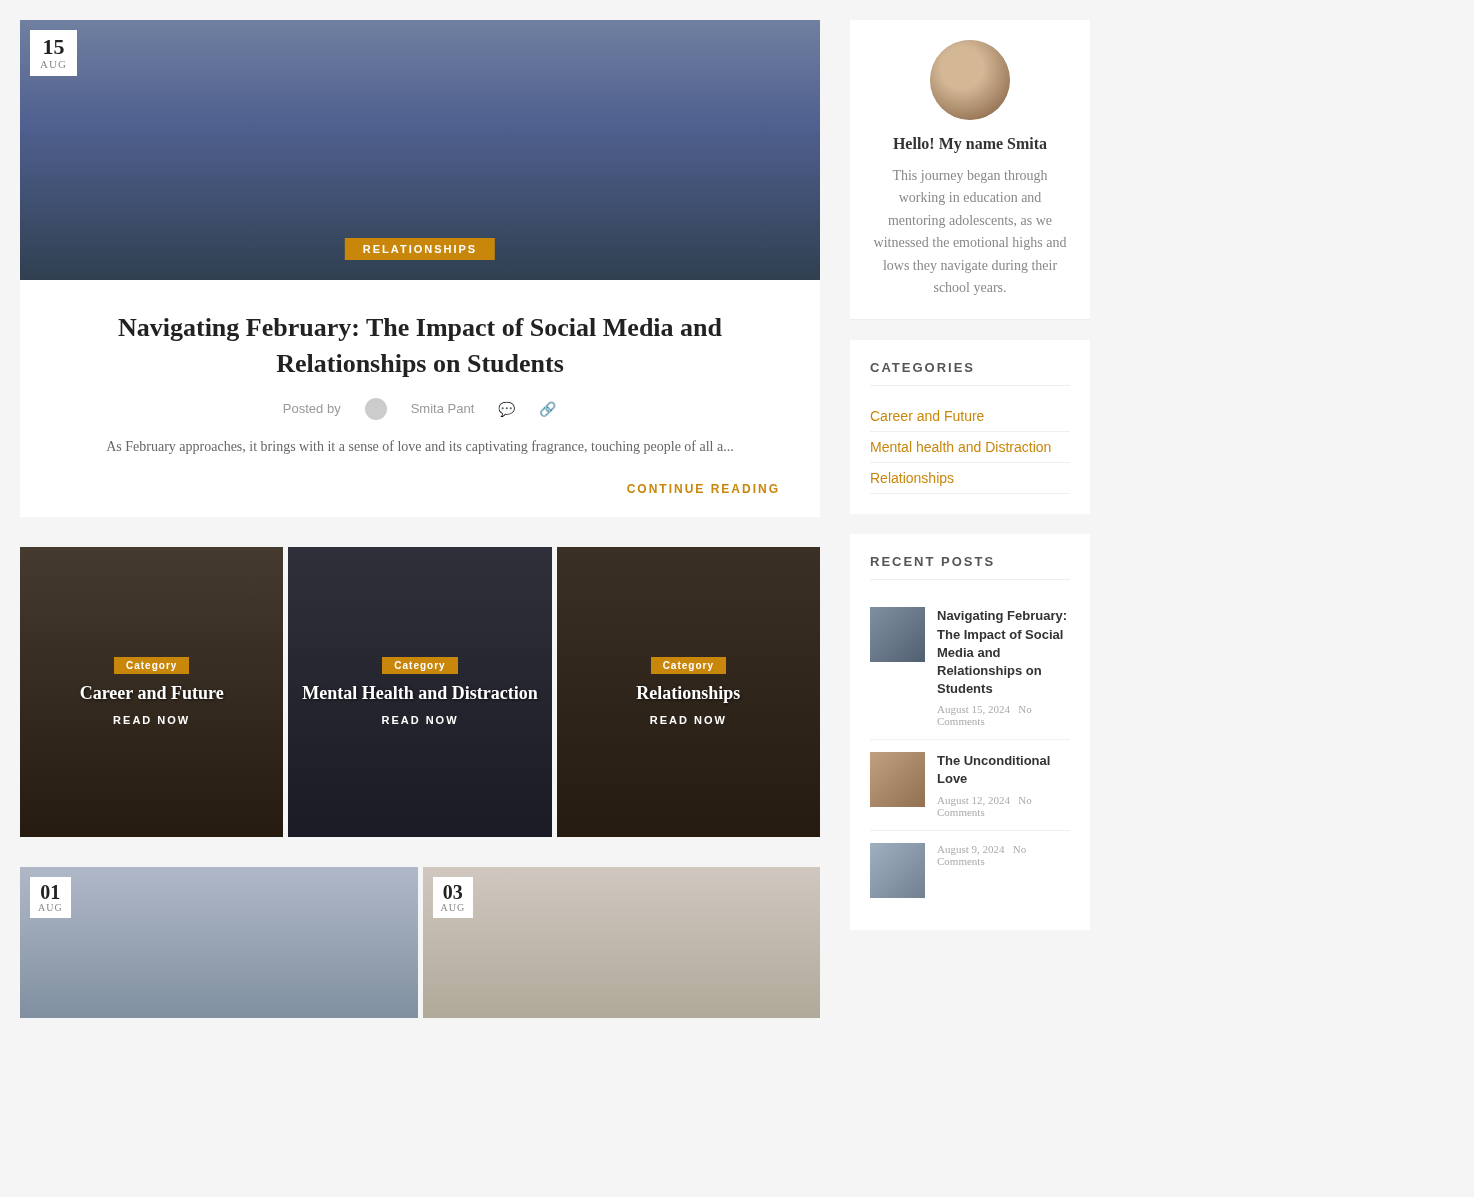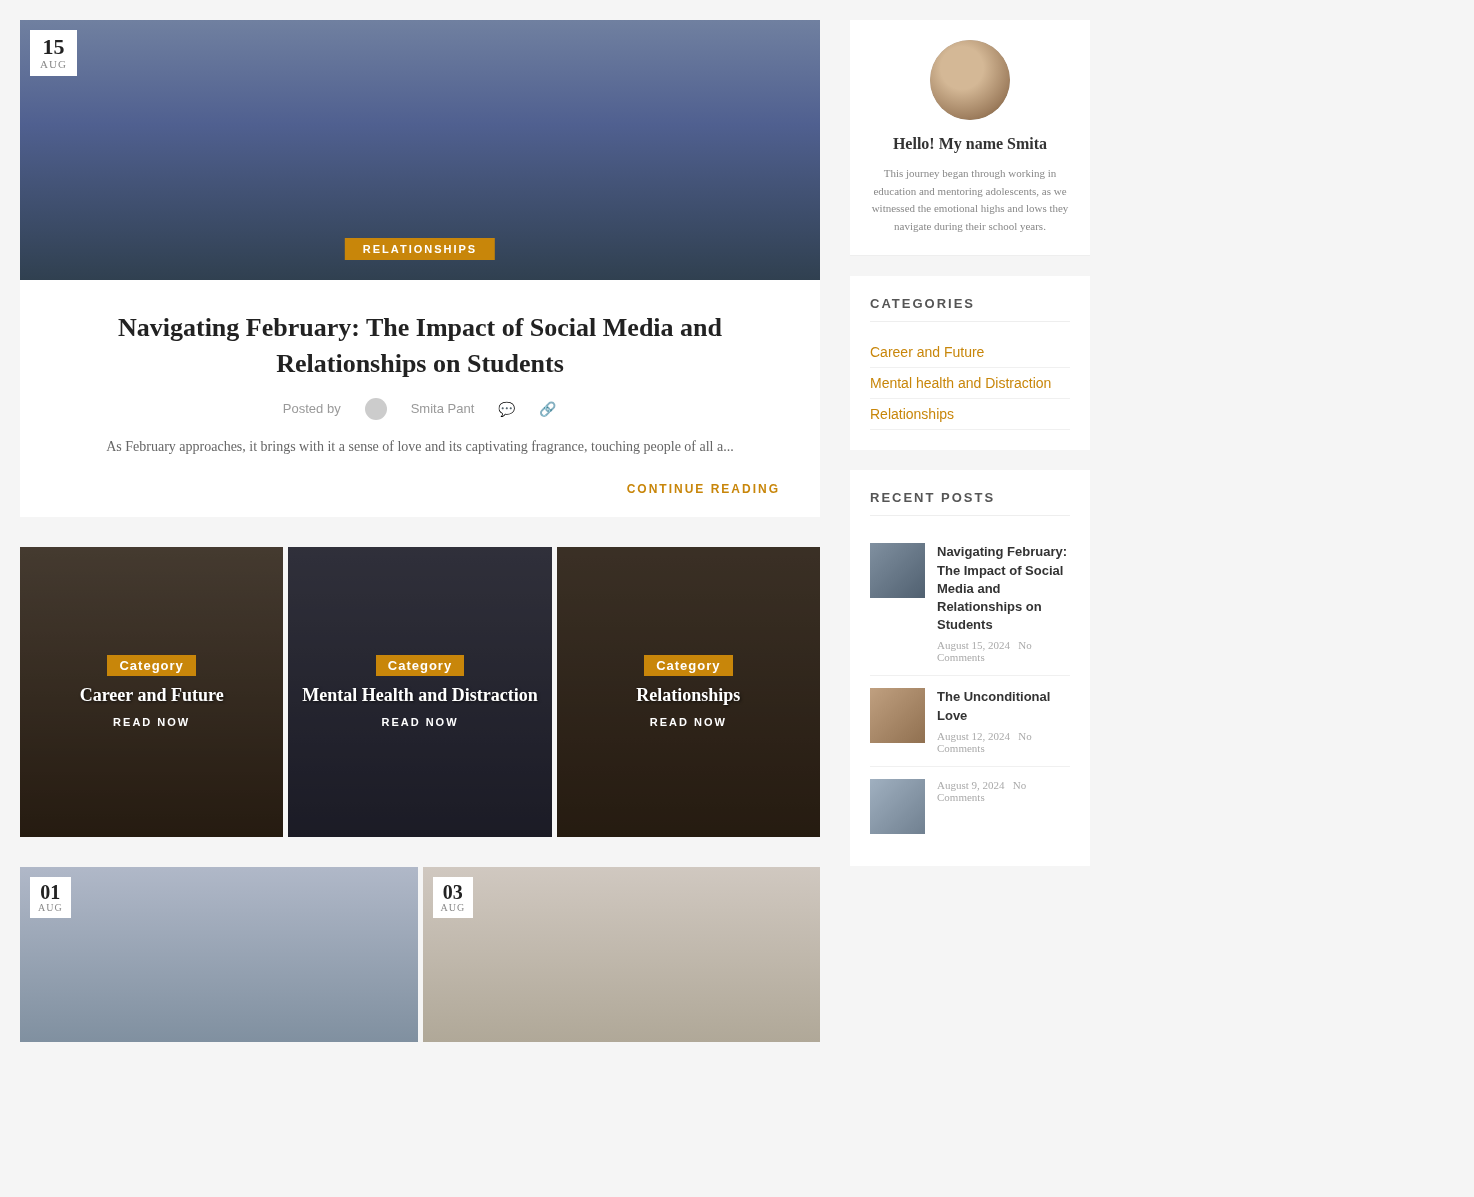--- a/index.html
+++ b/index.html
@@ -25,42 +25,42 @@
     .meta-comment-icon { font-size: 14px; }
     .meta-share-icon { font-size: 14px; }
     .featured-post-excerpt { text-align: center; color: #666; font-size: 14px; line-height: 1.7; margin-bottom: 20px; }
     .continue-reading { text-align: right; }
     .continue-reading a { color: #c8860a; font-size: 12px; letter-spacing: 2px; font-family: Arial, sans-serif; font-weight: bold; text-decoration: none; }
 
     
     .category-cards { display: grid; grid-template-columns: 1fr 1fr 1fr; gap: 5px; margin-bottom: 30px; }
     .category-card { position: relative; height: 290px; overflow: hidden; cursor: pointer; }
     .category-card-overlay { position: absolute; inset: 0; background: rgba(0,0,0,0.35); display: flex; flex-direction: column; align-items: center; justify-content: center; gap: 8px; }
-    .cat-label { background: #c8860a; color: #fff; font-size: 13px; padding: 3px 12px; letter-spacing: 1px; font-family: Arial, sans-serif; font-weight: bold; }
+    .cat-label { background: #c8860a; color: #fff; font-size: 10px; padding: 3px 12px; letter-spacing: 1px; font-family: Arial, sans-serif; font-weight: bold; }
     .cat-title { color: #fff; font-size: 18px; font-weight: bold; text-align: center; line-height: 1.3; text-shadow: 1px 1px 3px rgba(0,0,0,0.7); padding: 0 10px; }
     .cat-read-now { color: #fff; font-size: 11px; letter-spacing: 2px; font-family: Arial, sans-serif; font-weight: bold; }
 
     
     .bottom-posts { display: grid; grid-template-columns: 1fr 1fr; gap: 5px; }
-    .bottom-post { position: relative; height: 175px; overflow: hidden; background: #ccc; }
+    .bottom-post { position: relative; height: 151px; overflow: hidden; background: #ccc; }
     .bottom-post-image { width: 100%; height: 100%; }
     .bp-bg-1 { background: linear-gradient(180deg, #b0b8c8 0%, #8090a0 100%); }
     .bp-bg-2 { background: linear-gradient(180deg, #d0c8c0 0%, #b0a898 100%); }
     .bottom-post-date { position: absolute; top: 10px; left: 10px; background: #fff; padding: 5px 8px; text-align: center; }
     .bp-day { font-size: 20px; font-weight: bold; color: #222; line-height: 1; }
     .bp-month { font-size: 10px; color: #888; text-transform: uppercase; letter-spacing: 1px; }
 
     
     .sidebar { width: 240px; flex-shrink: 0; }
 
     .sidebar-author { background: #fff; padding: 20px; text-align: center; margin-bottom: 20px; border-bottom: 1px solid #eee; }
     .author-avatar { width: 80px; height: 80px; border-radius: 50%; background: linear-gradient(135deg, #c0b0a0 0%, #a09080 100%); margin: 0 auto 15px; overflow: hidden; display: flex; align-items: center; justify-content: center; }
     .author-avatar-inner { width: 80px; height: 80px; border-radius: 50%; background: radial-gradient(circle at 40% 35%, #d4b896 30%, #a08060 70%, #705030 100%); position: relative; }
     .author-name { font-size: 16px; color: #333; font-weight: bold; margin-bottom: 12px; }
-    .author-bio { font-size: 11px; color: #888; line-height: 1.6; }
+    .author-bio { font-size: 14px; color: #888; line-height: 1.6; }
 
     .sidebar-section { background: #fff; padding: 20px; margin-bottom: 20px; }
     .sidebar-section-title { font-size: 13px; letter-spacing: 2px; font-family: Arial, sans-serif; font-weight: bold; color: #555; text-transform: uppercase; margin-bottom: 15px; padding-bottom: 10px; border-bottom: 1px solid #eee; }
 
     .categories-list { list-style: none; }
     .categories-list li { padding: 6px 0; border-bottom: 1px solid #f0f0f0; }
     .categories-list li a { color: #c8860a; font-size: 14px; text-decoration: none; font-family: Arial, sans-serif; }
 
     .recent-posts-list { list-style: none; }
     .recent-post-item { display: flex; gap: 12px; padding: 12px 0; border-bottom: 1px solid #f0f0f0; align-items: flex-start; }

